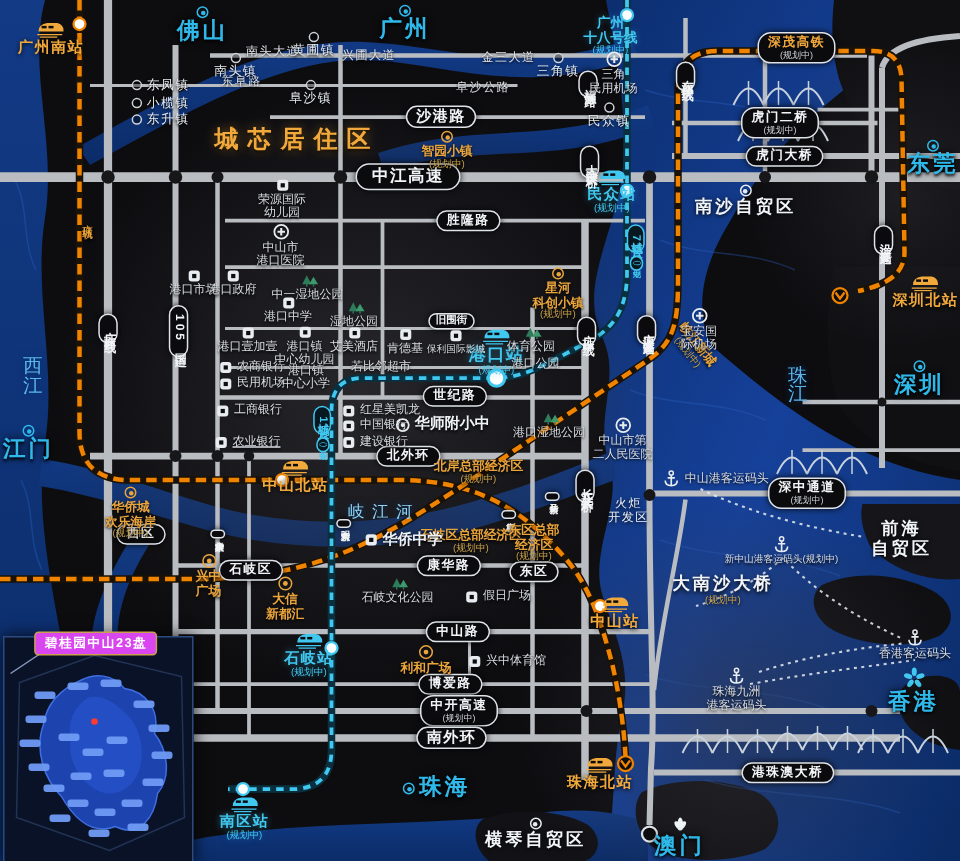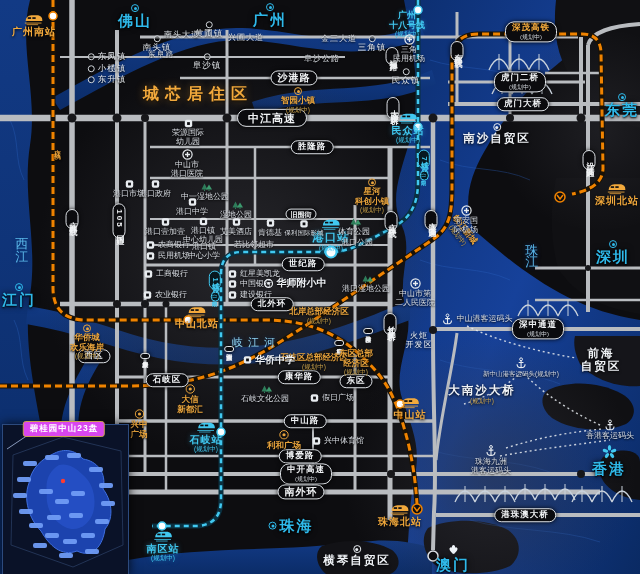--- a/index.html
+++ b/index.html
@@ -728,21 +728,21 @@
         </span>
       </div>
       <div class="lbl gold" style="left: 87px; top: 342px;">
         <span class="gdot"></span>
         <span style="display: flex; flex-direction: column; align-items: center;">
           <span>华侨城</span>
           <span>欢乐海岸</span>
           <span class="sfxg">(规划中)</span>
         </span>
       </div>
-      <div class="lbl gold" style="left: 139px; top: 424px;">
+      <div class="lbl gold" style="left: 139px; top: 384px;">
         <span class="icn">
           <svg width="10" height="10" viewBox="0 0 10 10">
             <circle cx="5" cy="5" r="4.2" fill="none" stroke="#e9a43c" stroke-width="1"></circle>
             <circle cx="5" cy="5" r="1.6" fill="#e9a43c"></circle>
           </svg>
         </span>
         <span style="display: flex; flex-direction: column; align-items: center;">
           <span>兴中</span>
           <span>广场</span>
         </span>
@@ -919,21 +919,21 @@
         <span class="icn">
           <svg width="9" height="9" viewBox="0 0 9 9">
             <rect x="0.8" y="0.8" width="7.4" height="7.4" rx="2" fill="#e8ecf0"></rect>
             <rect x="3.1" y="3.1" width="2.8" height="2.8" fill="#0d0d10"></rect>
           </svg>
         </span>
         <span style="display: flex; flex-direction: column; align-items: center;">
           <span>工商银行</span>
         </span>
       </div>
-      <div class="lbl poi row" style="left: 165px; top: 295px;">
+      <div class="lbl poi row" style="left: 165px; top: 295px; text-decoration: underline;">
         <span class="icn">
           <svg width="9" height="9" viewBox="0 0 9 9">
             <rect x="0.8" y="0.8" width="7.4" height="7.4" rx="2" fill="#e8ecf0"></rect>
             <rect x="3.1" y="3.1" width="2.8" height="2.8" fill="#0d0d10"></rect>
           </svg>
         </span>
         <span style="display: flex; flex-direction: column; align-items: center;">
           <span>农业银行</span>
         </span>
       </div>

